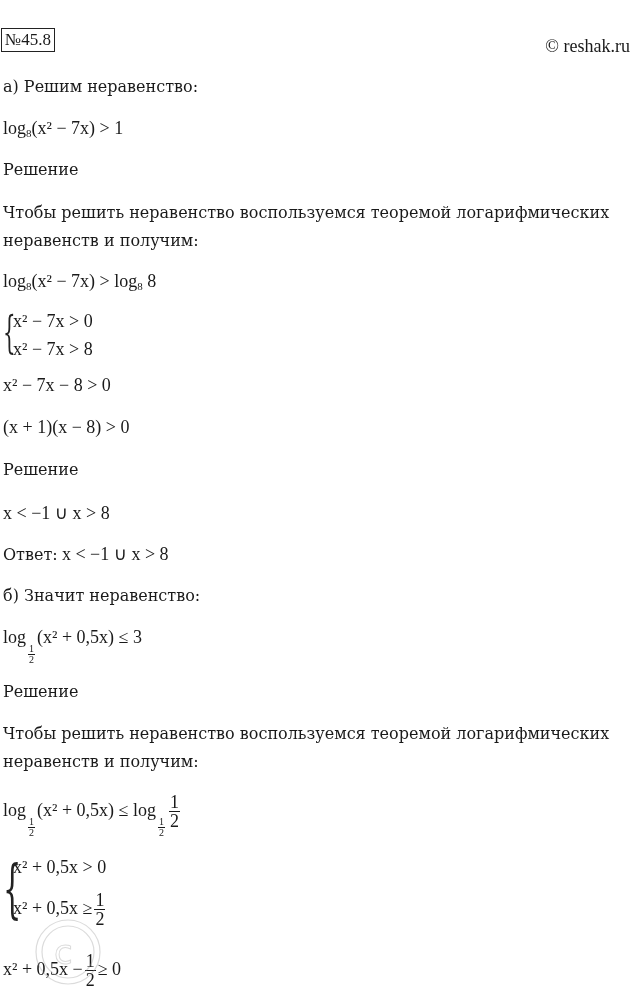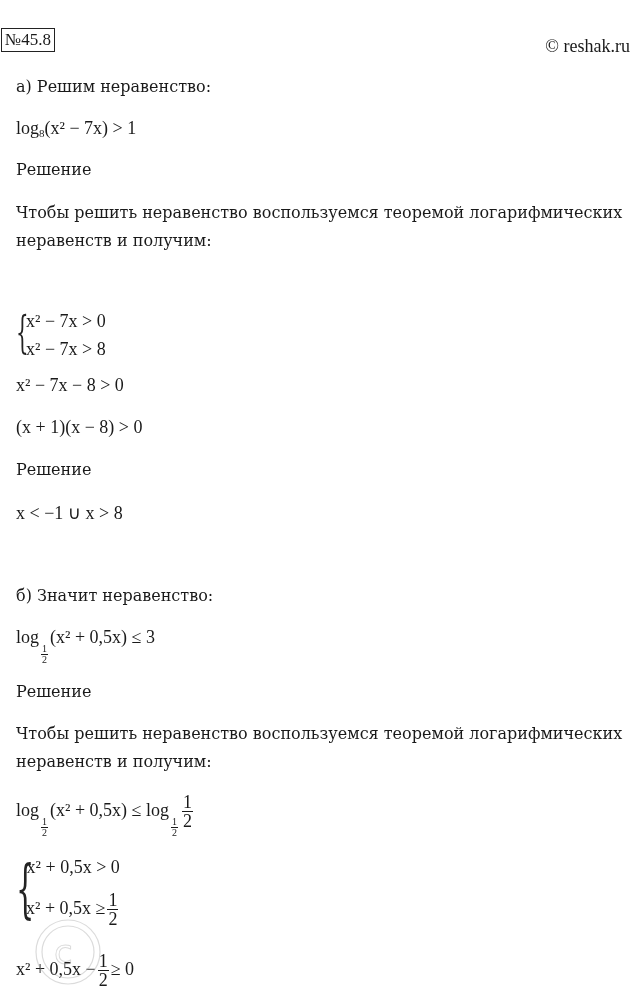--- a/index.html
+++ b/index.html
@@ -12,23 +12,22 @@
   .num-box {
     position: absolute; left: 1px; top: 1px; border: 1.5px solid #222;
     padding: 0 3px; font-size: 17px; line-height: 22px;
     font-family: "Liberation Serif", serif;
   }
   .copyright {
     position: absolute; right: 3px; top: 8px; font-size: 18px;
     font-family: "Liberation Serif", serif; line-height: 22px;
   }
   .line {
-    position: absolute; left: 16px; font-size: 17px; white-space: nowrap;
+    position: absolute; left: 3px; font-size: 17px; white-space: nowrap;
     font-family: "Liberation Serif", serif;
-    text-align: center;
   }
   .text { font-family: "DejaVu Serif", serif; font-size: 16px; }
   .math { font-family: "Liberation Serif", serif; font-size: 18px; }
   sub { font-size: 11px; vertical-align: -3px; }
   .frac {
     display: inline-flex; flex-direction: column; align-items: center;
     vertical-align: middle; line-height: 1; margin: 0 2px;
   }
   .frac .n { border-bottom: 1px solid #1a1a1a; padding: 0 1px; }
   .frac .d { padding: 0 1px; }
@@ -61,33 +60,42 @@
 
   <div class="line math" style="top:91px">
     <span>log</span><sub>8</sub><span>(x² − 7x) &gt; 1</span>
   </div>
 
   <div class="line text" style="top:133px">Решение</div>
 
   <div class="line text" style="top:176px">Чтобы решить неравенство воспользуемся теоремой логарифмических</div>
   <div class="line text" style="top:204px">неравенств и получим:</div>
 
+  <div class="line math" style="top:244px">
+    <span>log</span><sub>8</sub><span>(x² − 7x) &gt;</span>
+    <span>log</span><sub>8</sub>
+    <span>8</span>
+  </div>
 
   <div class="line math brace-sys" style="top:284px">
     <span class="brace">{</span>
     <div class="sys-lines">
       <div>x² − 7x &gt; 0</div>
       <div>x² − 7x &gt; 8</div>
     </div>
   </div>
 
   <div class="line math" style="top:348px">x² − 7x − 8 &gt; 0</div>
   <div class="line math" style="top:390px">(x + 1)(x − 8) &gt; 0</div>
   <div class="line text" style="top:433px">Решение</div>
   <div class="line math" style="top:475px">x &lt; −1 ∪ x &gt; 8</div>
+  <div class="line" style="top:516px">
+    <span class="text">Ответ:</span>
+    <span class="math">x &lt; −1 ∪ x &gt; 8</span>
+  </div>
 
   <div class="line text" style="top:559px">б) Значит неравенство:</div>
 
   <div class="line math" style="top:600px">
     <span>log</span><span class="frac small">
         <span class="n">1</span>
         <span class="d">2</span>
       </span><span>(x² + 0,5x) ≤ 3</span>
   </div>
 

